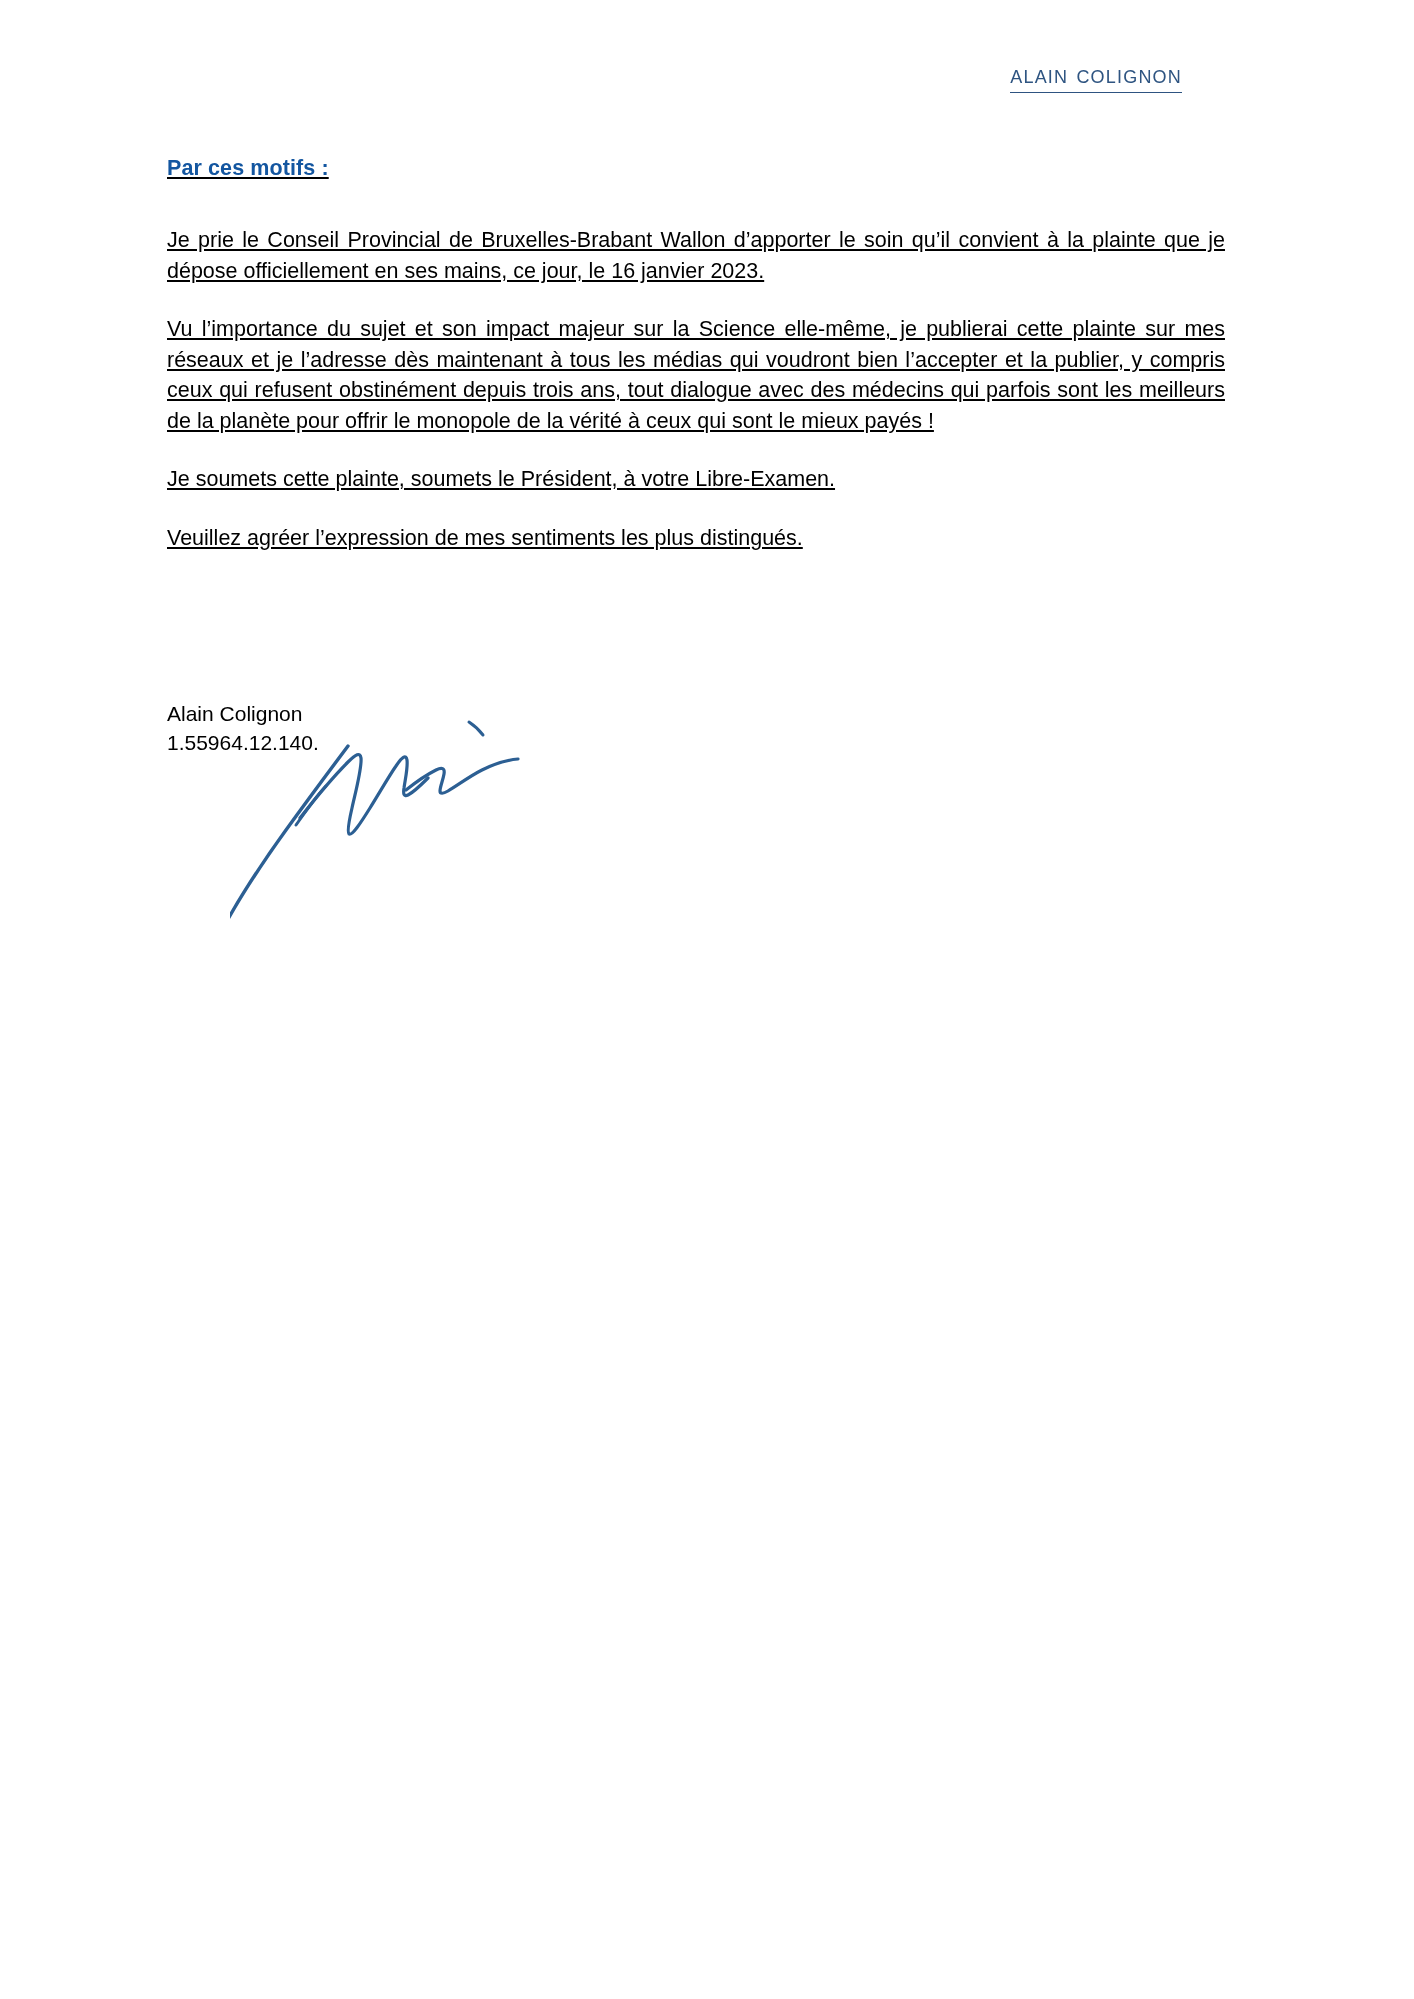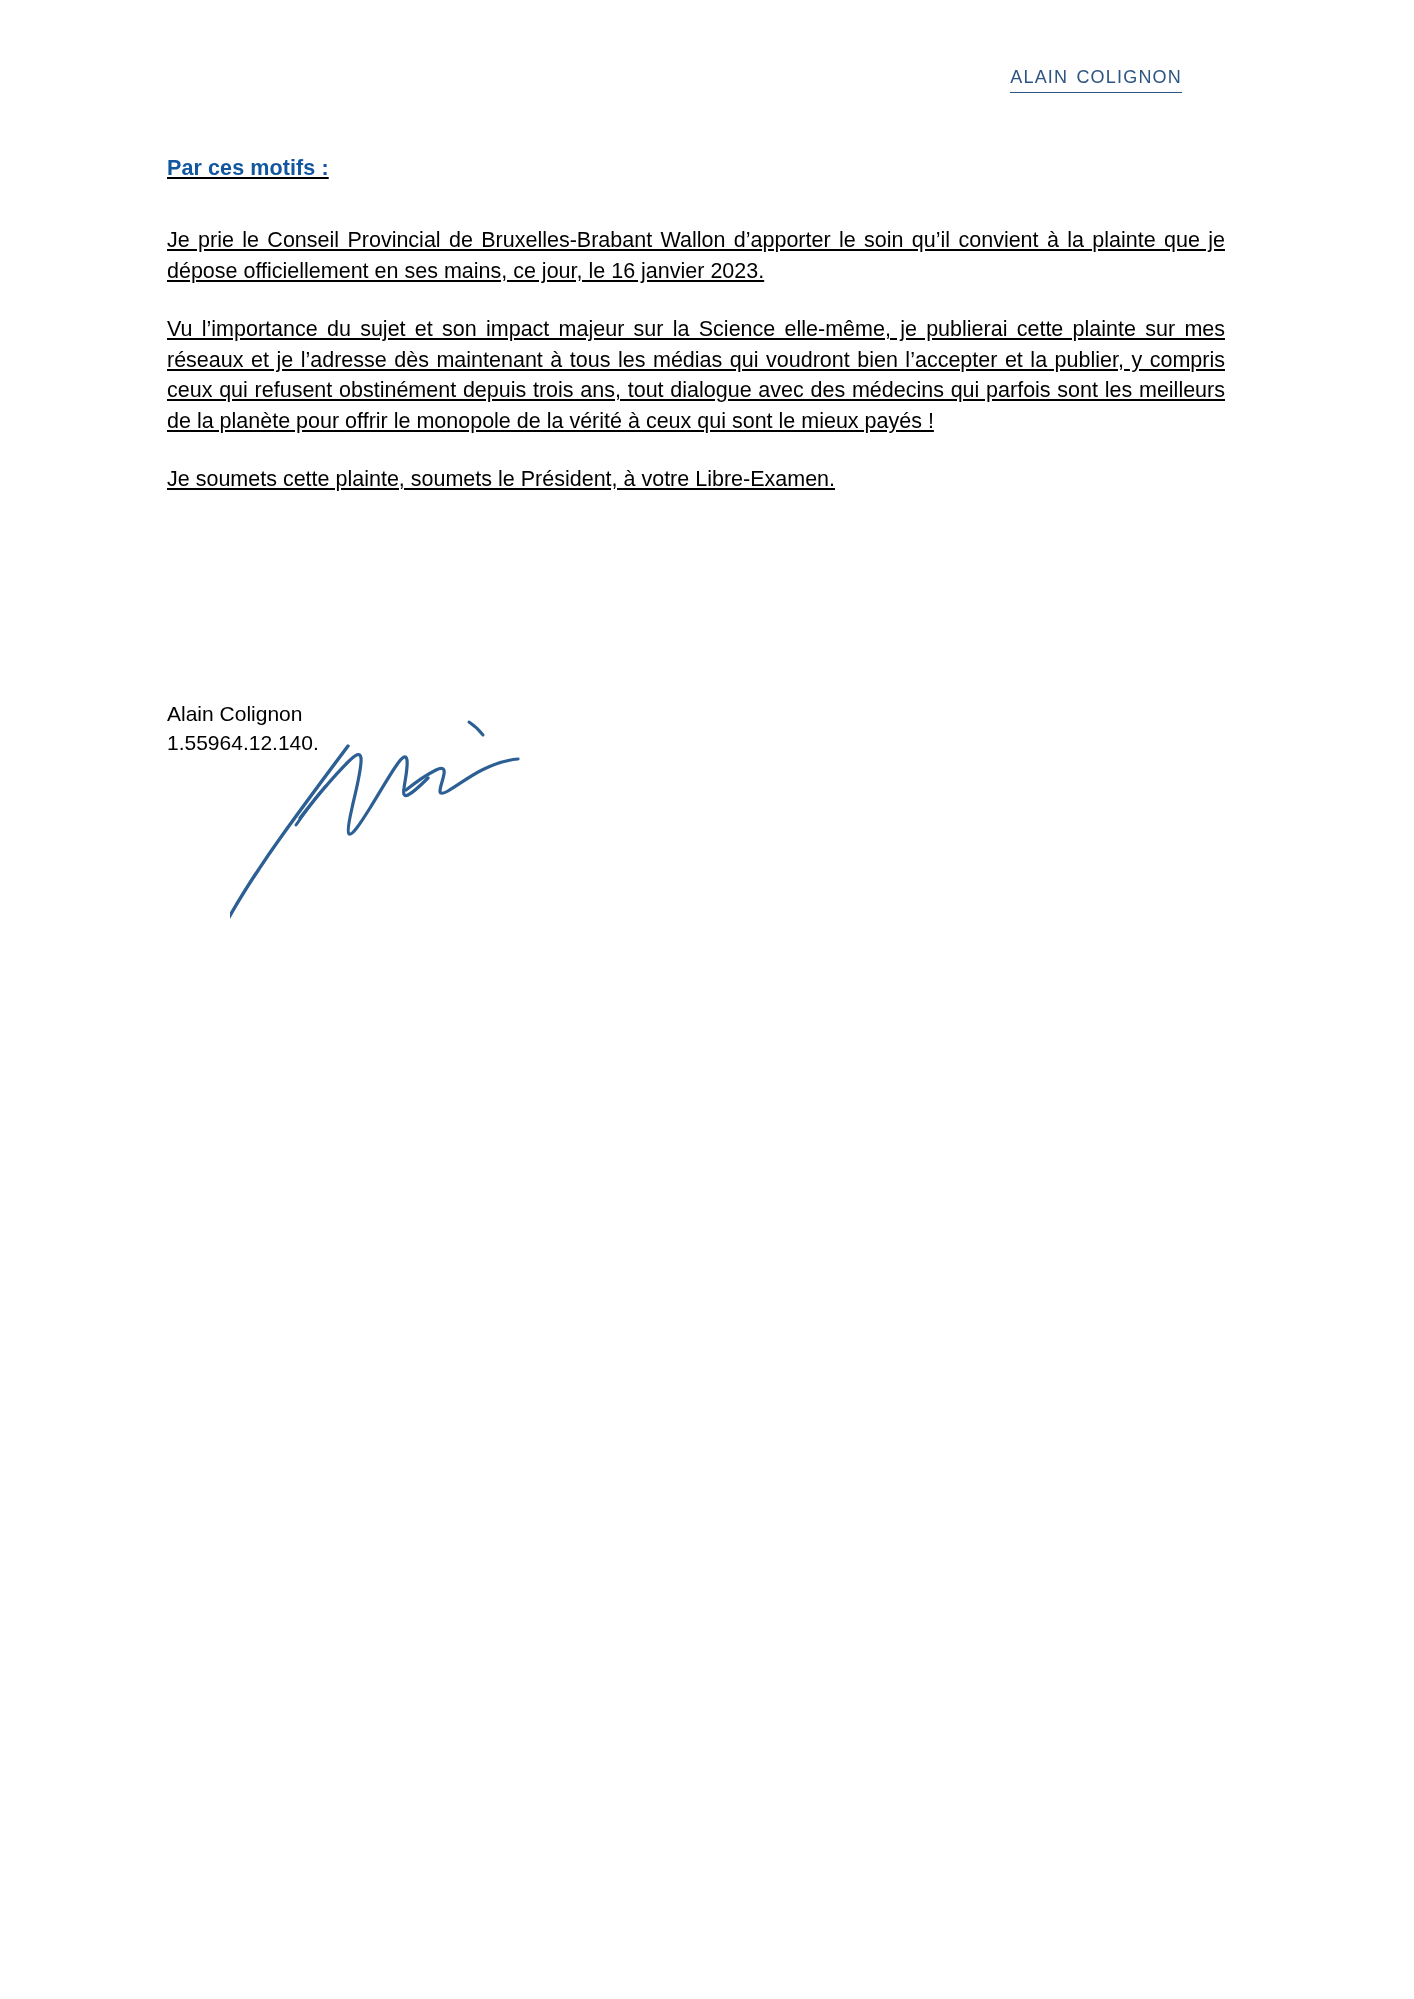--- a/index.html
+++ b/index.html
@@ -116,20 +116,21 @@
   <div class="content">
 
     <p class="section-title">Par ces motifs :</p>
 
     <p class="para">Je prie le Conseil Provincial de Bruxelles-Brabant Wallon d’apporter le soin qu’il convient à la plainte que je dépose officiellement en ses mains, ce jour, le 16 janvier 2023.</p>
 
     <p class="para">Vu l’importance du sujet et son impact majeur sur la Science elle-même, je publierai cette plainte sur mes réseaux et je l’adresse dès maintenant à tous les médias qui voudront bien l’accepter et la publier, y compris ceux qui refusent obstinément depuis trois ans, tout dialogue avec des médecins qui parfois sont les meilleurs de la planète pour offrir le monopole de la vérité à ceux qui sont le mieux payés !</p>
 
     <p class="para nojust">Je soumets cette plainte, soumets le Président, à votre Libre-Examen.</p>
 
+    <p class="para nojust">Veuillez agréer l’expression de mes sentiments les plus distingués.</p>
   </div>
 
   <div class="signature-block">
     <div class="sig-line">Alain Colignon</div>
     <div class="sig-line">1.55964.12.140.</div>
   </div>
 
   <svg class="signature-mark" viewBox="0 0 330 250">
     <g fill="none" stroke="#2c5f93" stroke-linecap="round" stroke-linejoin="round">
       <path d="M-8 240 C 6 214, 30 176, 56 140 C 82 104, 106 72, 118 56" stroke-width="3.4"></path>

